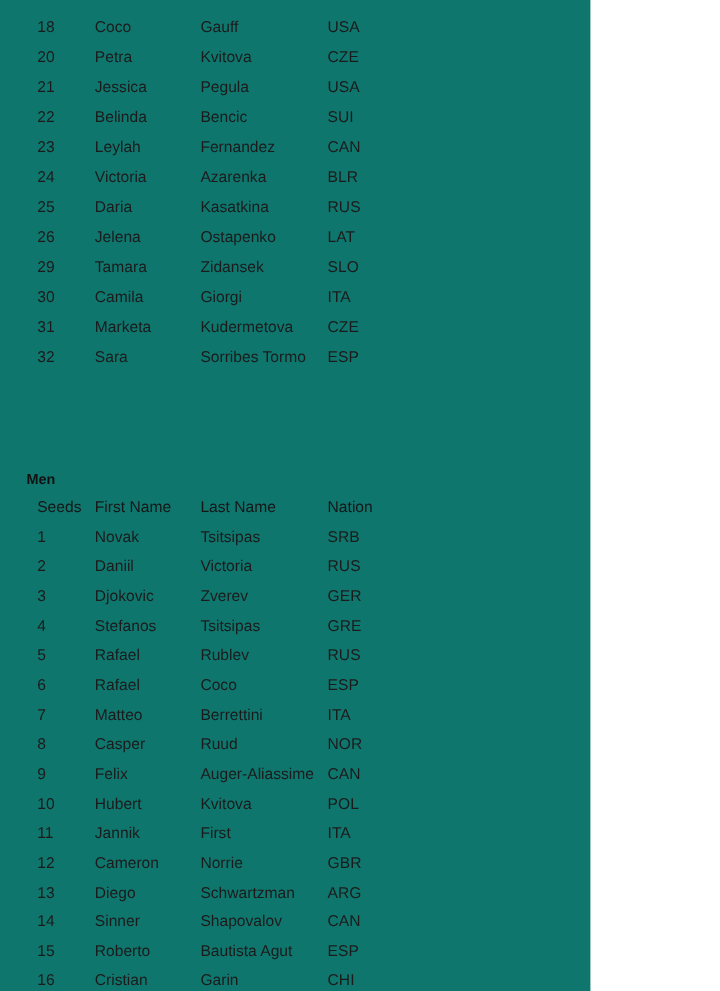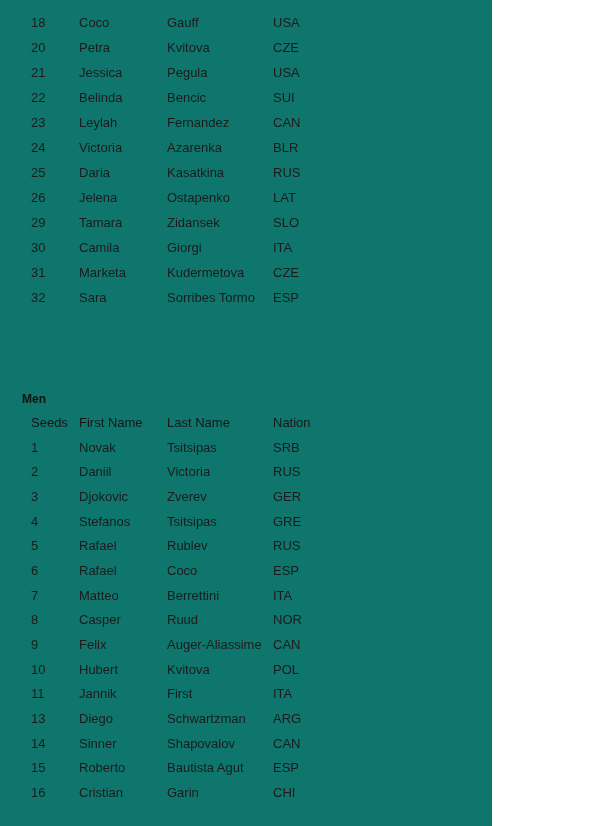--- a/index.html
+++ b/index.html
@@ -213,20 +213,26 @@
           <td>Kvitova</td>
           <td>POL</td>
         </tr>
         <tr>
           <td>11</td>
           <td>Jannik</td>
           <td>First</td>
           <td>ITA</td>
         </tr>
         <tr>
+          <td>12</td>
+          <td>Cameron</td>
+          <td>Norrie</td>
+          <td>GBR</td>
+        </tr>
+        <tr>
           <td>13</td>
           <td>Diego</td>
           <td>Schwartzman</td>
           <td>ARG</td>
         </tr>
         <tr>
           <td>14</td>
           <td>Sinner</td>
           <td>Shapovalov</td>
           <td>CAN</td>

